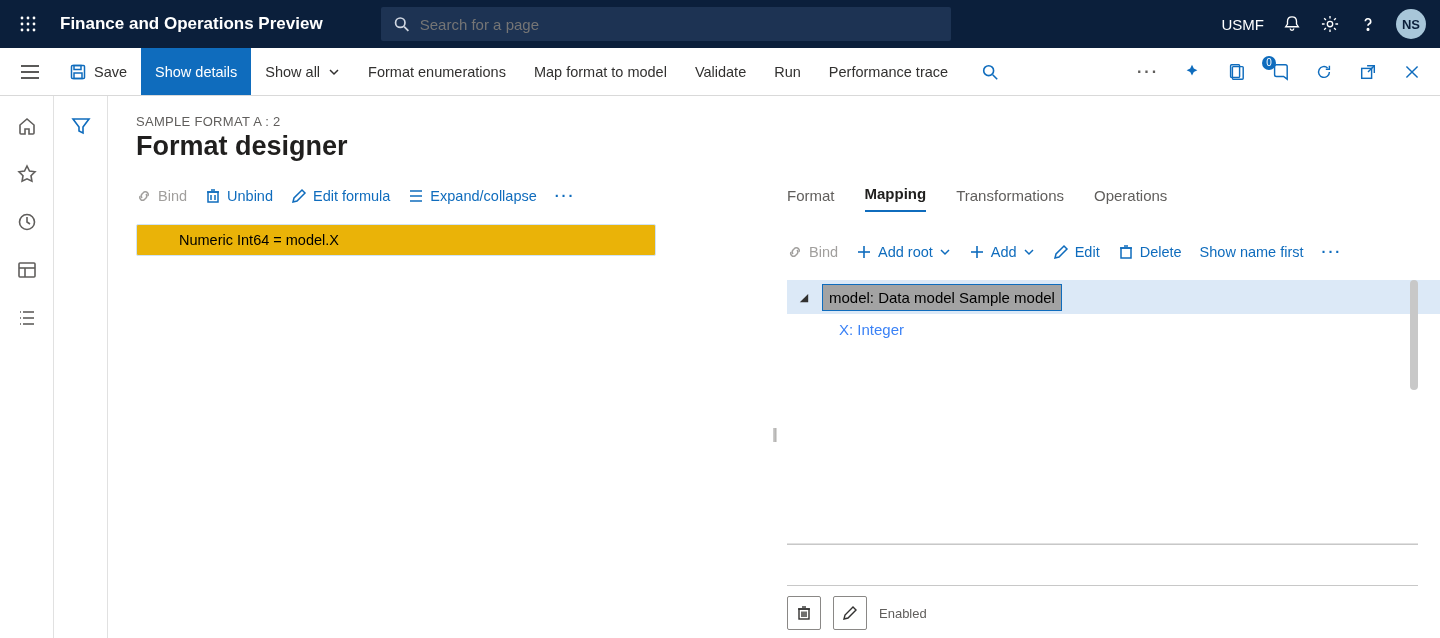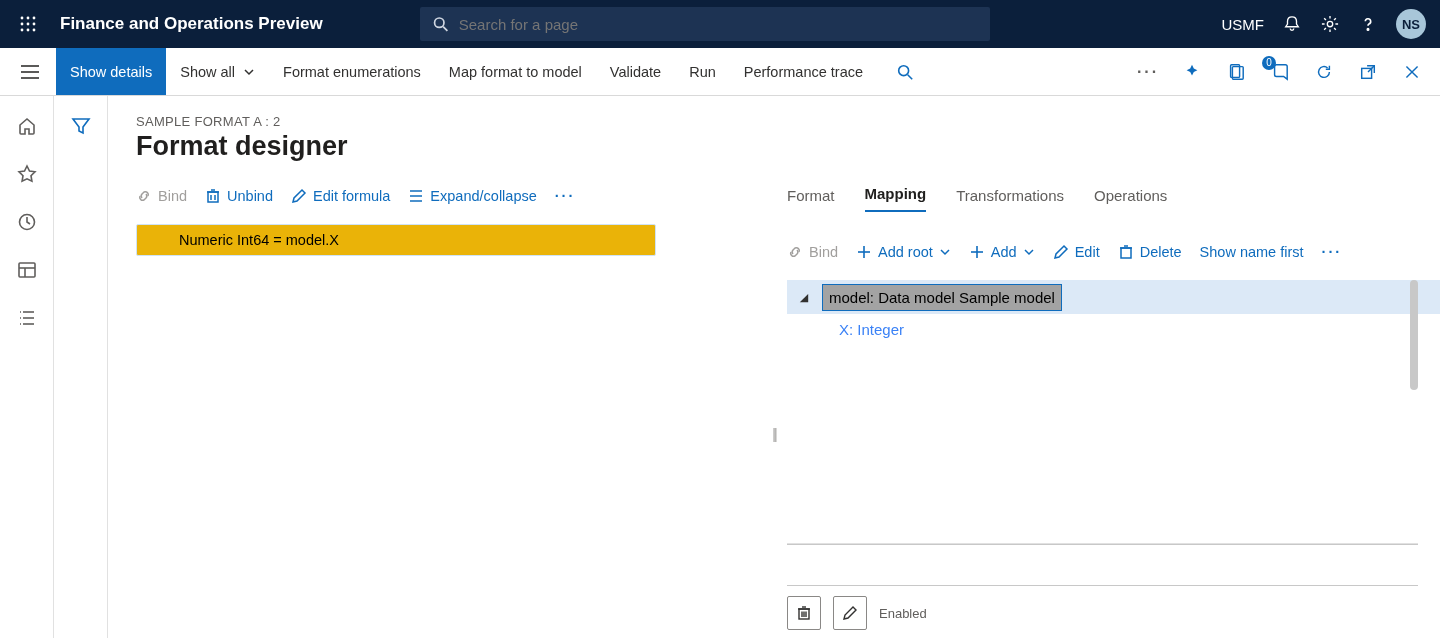--- a/index.html
+++ b/index.html
@@ -11,21 +11,21 @@
     height: 48px; background: #0b1f3b; color: #fff;
     padding: 0 8px;
   }
   .waffle {
     width: 40px; height: 48px; display: flex; align-items: center; justify-content: center;
     cursor: pointer;
   }
   .waffle svg { fill: #fff; }
   .app-title { font-size: 17px; font-weight: 600; margin-left: 12px; white-space: nowrap; }
   .searchbox {
-    margin-left: 97px;
+    margin-left: 58px;
     width: 570px; height: 34px;
     background: #1d3353; border-radius: 2px;
     display: flex; align-items: center;
     padding: 0 12px; color: #cfd6e1;
   }
   .searchbox .mag { width: 18px; height: 18px; margin-right: 10px; }
   .searchbox input {
     background: transparent; border: 0; outline: 0;
     color: #cfd6e1; font-size: 15px; width: 100%;
   }
@@ -241,20 +241,28 @@
 </div>
 
 <div class="cmdbar">
   <div class="hamburger">
     <svg width="18" height="14" viewBox="0 0 18 14" stroke="#323130" stroke-width="1.6">
         <line x1="0" y1="1" x2="18" y2="1"></line>
         <line x1="0" y1="7" x2="18" y2="7"></line>
         <line x1="0" y1="13" x2="18" y2="13"></line>
       </svg>
   </div>
+  <button class="btn">
+    <svg class="save-icn" viewBox="0 0 16 16" fill="none" stroke="#0f6cbd" stroke-width="1.5">
+        <rect x="1.5" y="1.5" width="13" height="13" rx="1"></rect>
+        <rect x="4" y="1.5" width="7" height="4"></rect>
+        <rect x="4" y="9" width="8" height="5.5"></rect>
+      </svg>
+    <span>Save</span>
+  </button>
   <button class="btn primary">
     <span>Show details</span>
   </button>
   <button class="btn">
     <span>Show all</span>
     <svg width="12" height="12" viewBox="0 0 12 12" fill="none" stroke="#323130" stroke-width="1.5">
         <path d="M2 4l4 4 4-4"></path>
       </svg>
   </button>
   <button class="btn">

